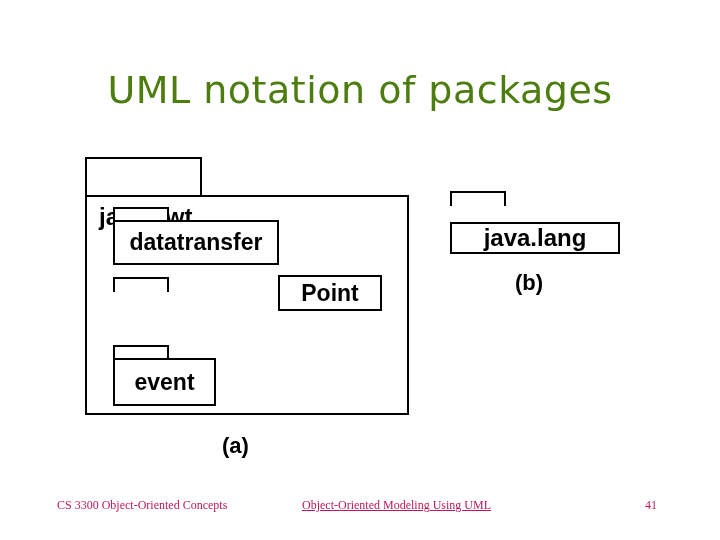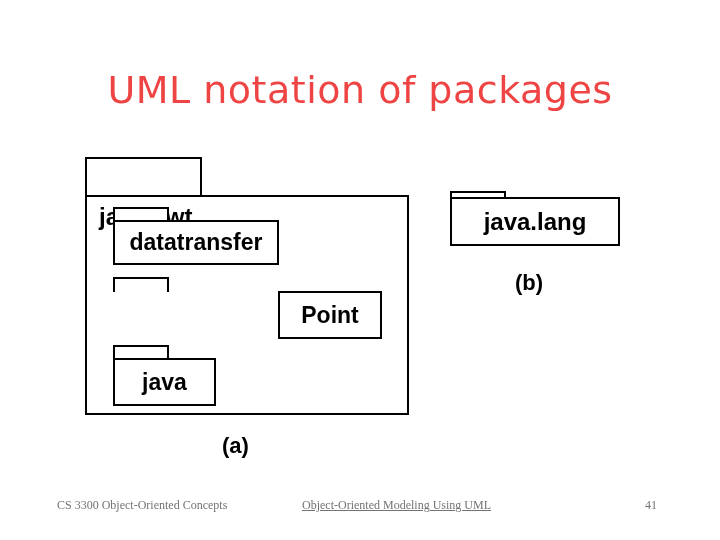--- a/index.html
+++ b/index.html
@@ -16,21 +16,21 @@
     font-family: "Liberation Sans", sans-serif;
   }
 
   
   #slide-title {
     position: absolute;
     left: 0;
     top: 68px;
     width: 720px;
     text-align: center;
-    color: #ef4444;
+    color: #4d7c0f;
     font-family: "DejaVu Sans", sans-serif;
     font-size: 38px;
     font-weight: 400;
     letter-spacing: 0.5px;
     white-space: nowrap;
   }
 
   
   .pkg {
     position: absolute;
@@ -88,63 +88,62 @@
 
   #pkg-image { left: 113px; top: 345px; width: 103px; height: 61px; }
   #pkg-image > .pkg-tab { width: 56px; height: 15px; }
   #pkg-image > .pkg-body { top: 13px; width: 103px; height: 48px; }
   #pkg-image .pkg-label { font-size: 23px; }
 
   
   #class-point {
     position: absolute;
     left: 278px; top: 275px;
-    width: 104px; height: 48px;
+    width: 104px; height: 36px;
     border: 2px solid #000000;
     background: #ffffff;
     box-sizing: border-box;
     display: flex;
     align-items: center;
     justify-content: center;
-    margin-top: 16px;
   }
   #class-point .pkg-label { font-size: 23px; }
 
   
   #caption-a {
     position: absolute;
     left: 222px; top: 433px;
     font-family: "Liberation Sans", sans-serif;
     font-weight: 700;
     font-size: 22px;
     color: #000000;
   }
 
   
   #pkg-java-lang { left: 450px; top: 191px; width: 170px; height: 62px; }
   #pkg-java-lang > .pkg-tab { width: 56px; height: 15px; }
-  #pkg-java-lang > .pkg-body { top: 6px; width: 170px; height: 49px; }
+  #pkg-java-lang > .pkg-body { top: 31px; width: 170px; height: 32px; }
   #pkg-java-lang .pkg-label { font-size: 24px; }
 
   #caption-b {
     position: absolute;
     left: 515px; top: 270px;
     font-family: "Liberation Sans", sans-serif;
     font-weight: 700;
     font-size: 22px;
     color: #000000;
   }
 
   
   .footer-text {
     position: absolute;
     top: 498px;
     font-family: "Liberation Serif", serif;
     font-size: 12px;
-    color: #737373;
+    color: #be185d;
     white-space: nowrap;
   }
   #footer-left   { left: 57px; }
   #footer-center { left: 302px; text-decoration: underline; }
   #footer-right  { left: 645px; }
 </style>
 </head>
 <body>
 
 <div id="slide">
@@ -165,21 +164,21 @@
     </div>
   </div>
 
   <div class="pkg" id="pkg-event">
     <div class="pkg-tab"></div>
   </div>
 
   <div class="pkg" id="pkg-image">
     <div class="pkg-tab"></div>
     <div class="pkg-body">
-      <span class="pkg-label">java</span>
+      <span class="pkg-label">event</span>
     </div>
   </div>
 
   <div id="class-point">
     <span class="pkg-label">Point</span>
   </div>
 
   <div id="caption-a">(a)</div>
 
   <div class="pkg" id="pkg-java-lang">

